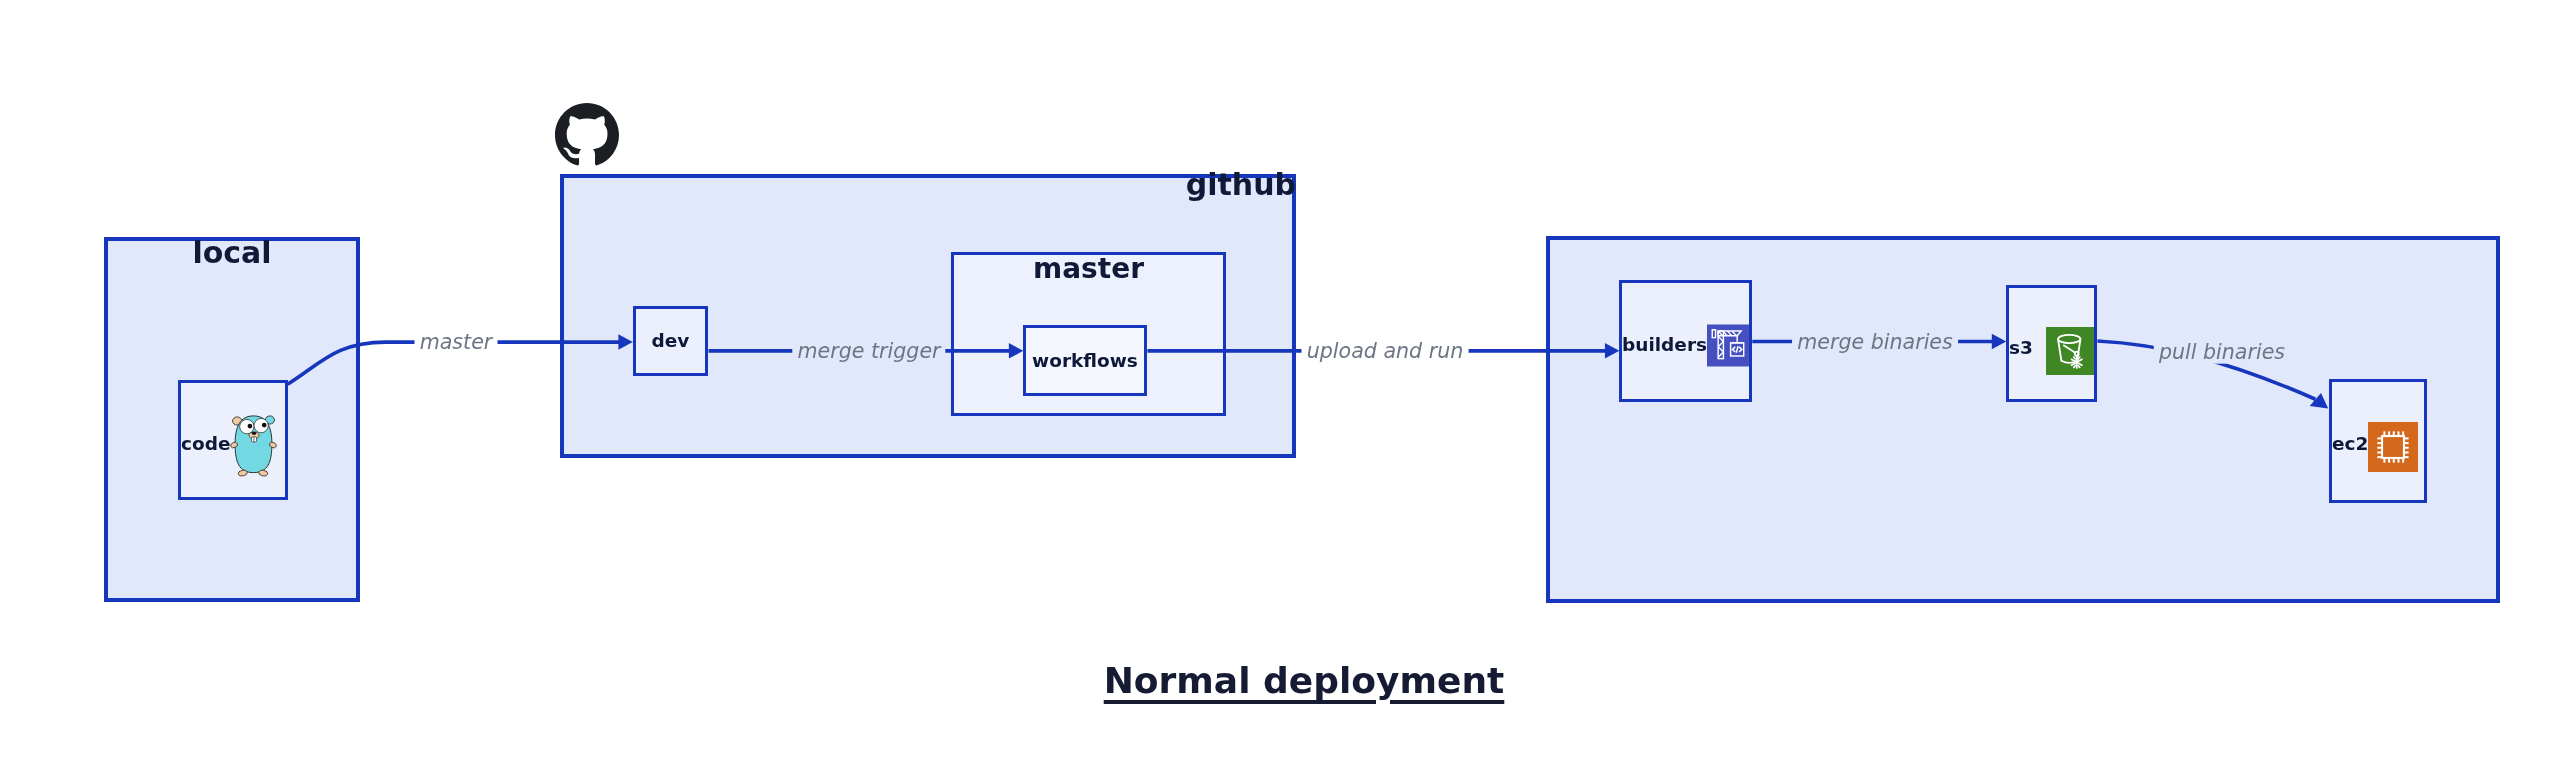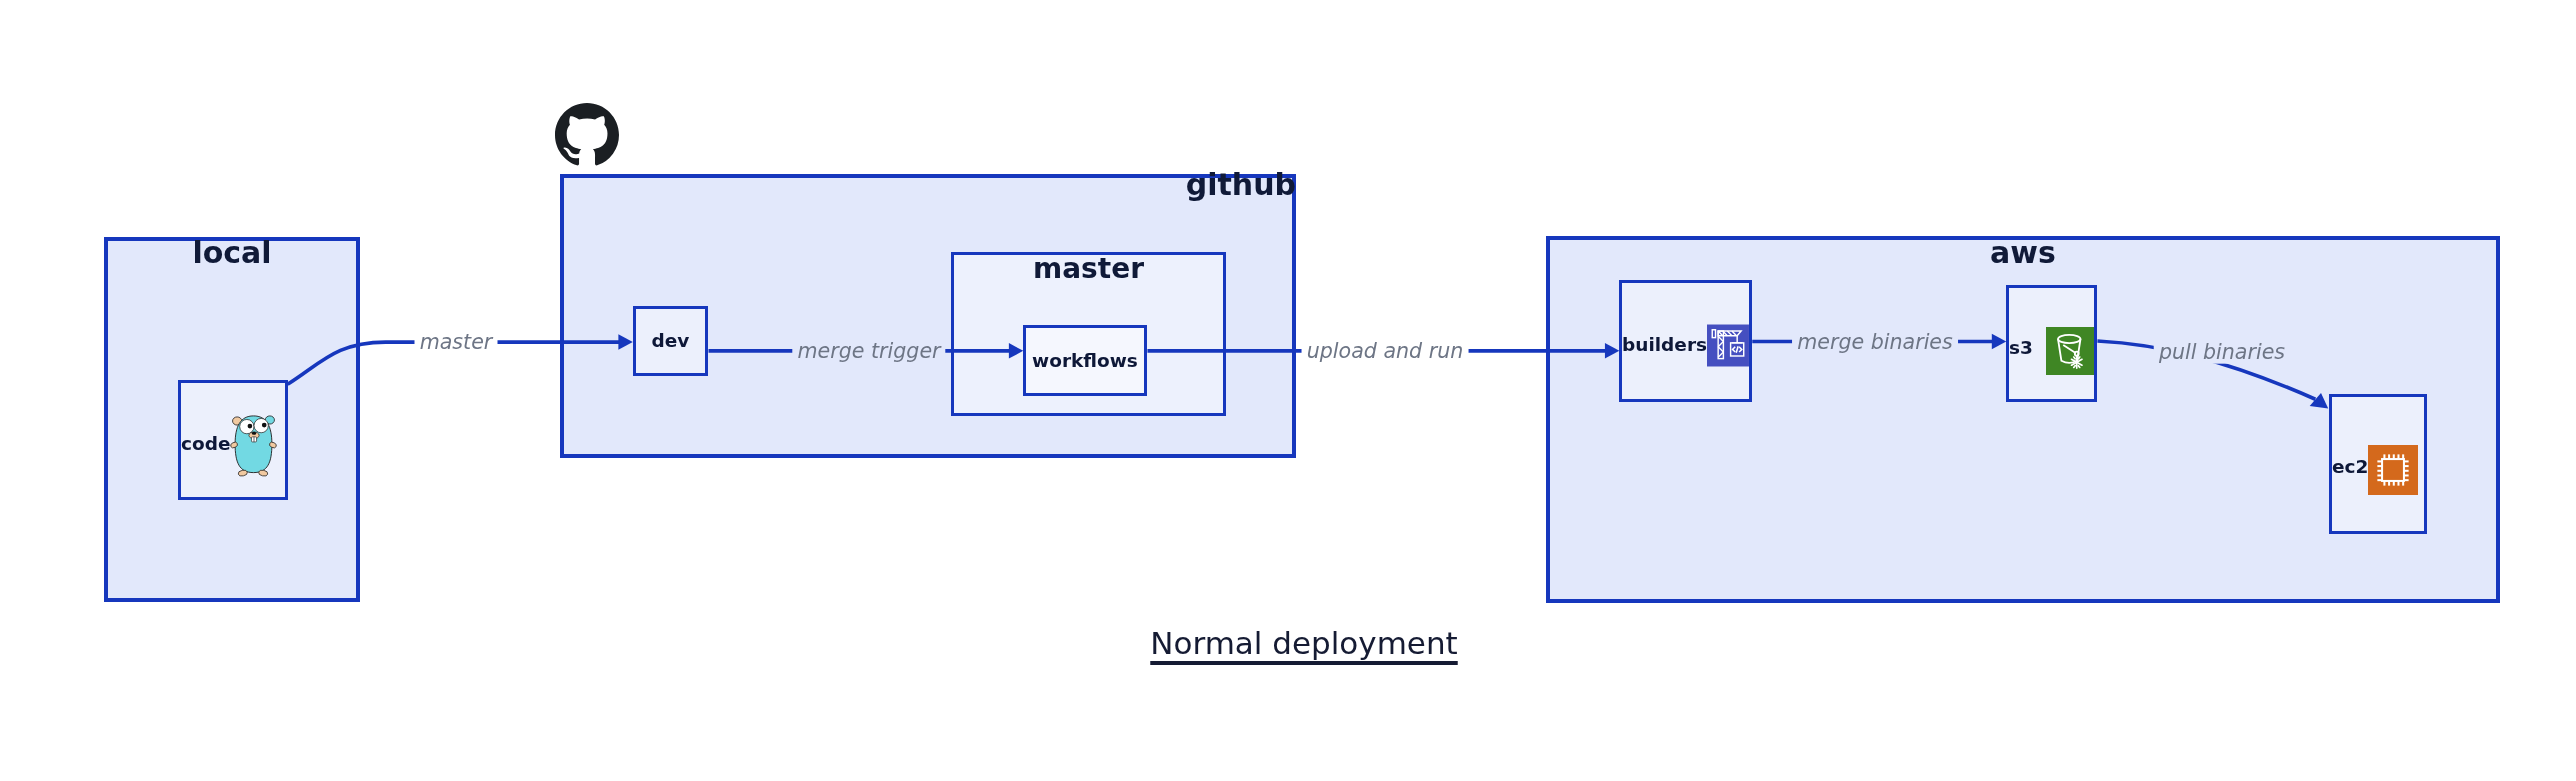--- a/index.html
+++ b/index.html
@@ -24,21 +24,21 @@
   
   .node-box{
     position:absolute;box-sizing:border-box;border:3.6px solid #1637bd;background:#ecf0fc;
     display:flex;align-items:center;
   }
   #node-code     {left:178px; top:380px;width:110px;height:120px;padding-top:7.2px;}
   #node-dev      {left:633px;top:306px;width:75px;height:70px;justify-content:center;}
   #node-workflows{left:1023px;top:325px;width:124px;height:71px;justify-content:center;background:#f5f7fe;}
   #node-builders {left:1619px;top:280px;width:133px;height:122px;padding-top:6.2px;}
   #node-s3       {left:2006px;top:285px;width:91px;height:117px;padding-top:7.2px;gap:13px;}
-  #node-ec2      {left:2329px;top:394px;width:98px;height:140px;padding-top:5px;}
+  #node-ec2      {left:2329px;top:379px;width:98px;height:124px;padding-top:5px;}
   .node-label{font-size:18.5px;font-weight:700;color:#0e1838;line-height:1.25;white-space:nowrap;}
   .node-icon{display:block;}
   #node-code .node-icon{margin-top:2.1px;}
   #node-builders .node-icon{margin-top:3.1px;}
   #node-s3 .node-icon{margin-top:7.2px;}
   #node-ec2 .node-icon{margin-top:6.2px;}
   
   #edges{position:absolute;left:0;top:0;width:2604px;height:781px;z-index:5;pointer-events:none;}
   .edge-line{fill:none;stroke:#1637bd;stroke-width:7px;}
   .edge-head{fill:#1637bd;stroke:none;}
@@ -47,39 +47,38 @@
     font-size:20.6px;font-style:italic;color:#6d7585;white-space:nowrap;padding:0 5.2px;line-height:1.1;
   }
   #elabel-commit         {left:456px; top:342px;background:#ffffff;}
   #elabel-merge-trigger  {left:869px;top:351px;background:#e2e8fb;}
   #elabel-upload-and-run {left:1385px;top:351px;background:#ffffff;}
   #elabel-upload-binaries{left:1875px;top:342px;background:#e2e8fb;}
   #elabel-pull-binaries  {left:2222px;top:352px;background:#e2e8fb;}
   
   #octocat{position:absolute;left:555px;top:103px;width:64px;height:64px;z-index:4;}
   #title{
-    position:absolute;left:1304px;top:625px;transform:translateX(-50%);
-    font-size:31px;font-weight:400;color:#151b33;white-space:nowrap;
+    position:absolute;left:1304px;top:660px;transform:translateX(-50%);
+    font-size:36px;font-weight:700;color:#151b33;white-space:nowrap;
     text-decoration:underline;text-decoration-thickness:3.6px;text-underline-offset:7.2px;
   }
 </style>
 </head>
 <body>
 
 <div id="canvas">
 
   <div class="container-box" id="box-local"></div>
   <div class="container-box" id="box-github"></div>
   <div class="container-box" id="box-aws"></div>
   <div class="container-box" id="box-master"></div>
 
   <div class="container-label" id="label-local">local</div>
   <div class="container-label" id="label-github">github</div>
   <div class="container-label" id="label-master">master</div>
-  <div class="container-label" id="label-aws">aws</div>
 
   <svg id="octocat" viewBox="0 0 16 16">
     <path fill="#1b1f23" d="M8 0C3.58 0 0 3.58 0 8c0 3.54 2.29 6.53 5.47 7.59.4.07.55-.17.55-.38 0-.19-.01-.82-.01-1.49-2.01.37-2.53-.49-2.69-.94-.09-.23-.48-.94-.82-1.13-.28-.15-.68-.52-.01-.53.63-.01 1.08.58 1.23.82.72 1.21 1.87.87 2.33.66.07-.52.28-.87.51-1.07-1.78-.2-3.64-.89-3.64-3.95 0-.87.31-1.59.82-2.15-.08-.2-.36-1.02.08-2.12 0 0 .67-.21 2.2.82.64-.18 1.32-.27 2-.27s1.36.09 2 .27c1.53-1.04 2.2-.82 2.2-.82.44 1.1.16 1.92.08 2.12.51.56.82 1.27.82 2.15 0 3.07-1.87 3.75-3.65 3.95.29.25.54.73.54 1.48 0 1.07-.01 1.93-.01 2.2 0 .21.15.46.55.38A8.01 8.01 0 0 0 16 8c0-4.42-3.58-8-8-8z"></path>
   </svg>
 
   <div class="node-box" id="node-code">
     <span class="node-label">code</span>
     <svg class="node-icon" width="47" height="65" viewBox="0 0 92 126">
       <ellipse cx="14" cy="17" rx="9" ry="8" fill="#f1c9a0" stroke="#222" stroke-width="1.6"></ellipse>
       <ellipse cx="78" cy="15" rx="9" ry="8" fill="#72d9e3" stroke="#222" stroke-width="1.6"></ellipse>

